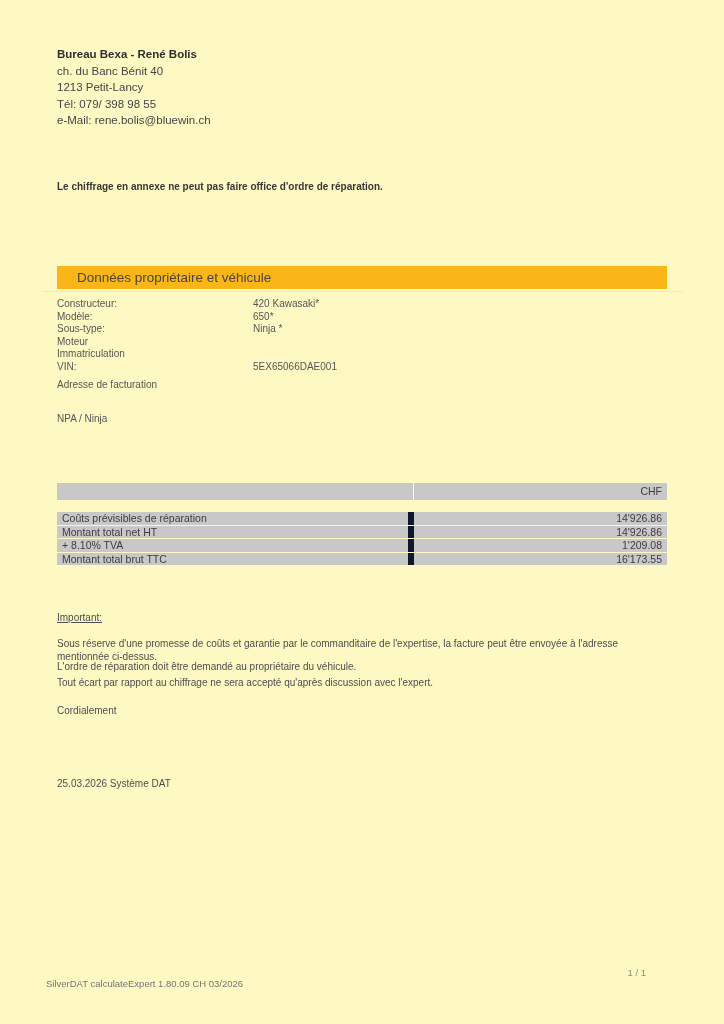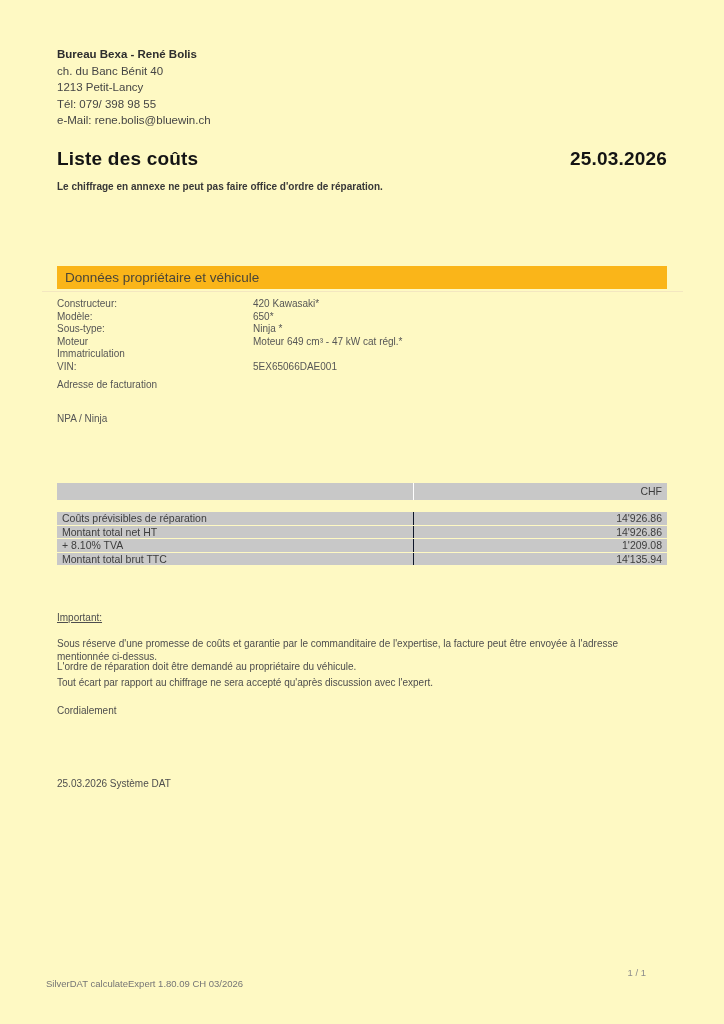--- a/index.html
+++ b/index.html
@@ -22,38 +22,38 @@
 
   
   .title-row { left: 57px; top: 148px; width: 610px; display: flex; justify-content: space-between; align-items: baseline; }
   .doc-title, .doc-date { font-size: 19px; font-weight: bold; color: #141414; letter-spacing: 0.2px; }
 
   
   .disclaimer { left: 57px; top: 181px; font-size: 10px; font-weight: bold; color: #383838; }
 
   
   .banner { left: 57px; top: 266px; width: 610px; height: 23px; background: #FAB519;
-            font-size: 13.5px; line-height: 23px; padding-left: 8px; color: #4b4637; }
+            font-size: 13.5px; line-height: 23px; padding-left: 20px; color: #4b4637; }
   .banner-underline { left: 42px; top: 291px; width: 641px; height: 1px; background: #F3E7C0; }
 
   
   .fields { left: 57px; top: 298px; width: 610px; font-size: 10px; color: #565656; }
   .field-row { display: flex; height: 12.5px; line-height: 12.5px; }
   .field-row .lbl { width: 196px; flex: none; }
   .field-row .val { flex: 1; }
   .billing-label { left: 57px; top: 379px; font-size: 10px; color: #565656; }
   .npa-label { left: 57px; top: 413px; font-size: 10px; color: #565656; }
 
   
   .cost-table { left: 57px; top: 483px; width: 610px; font-size: 10.5px; color: #3d3d3d; }
   .cost-header { display: flex; height: 17px; line-height: 17px; background: #C8C8C8; margin-bottom: 12px; }
   .cost-header .cl { width: 357px; flex: none; border-right: 1px solid #ffffff; }
   .cost-header .cr { flex: 1; text-align: right; padding-right: 5px; }
   .cost-row { display: flex; height: 12.5px; line-height: 12px; background: #C8C8C8; margin-bottom: 1px; }
-  .cost-row .cl { width: 357px; flex: none; border-right: 1px solid #0f172a; padding-left: 5px; }
+  .cost-row .cl { width: 357px; flex: none; border-right: 6px solid #0f172a; padding-left: 5px; }
   .cost-row .cr { flex: 1; text-align: right; padding-right: 5px; }
 
   
   .imp { font-size: 10px; line-height: 12.8px; color: #4e4e4e; width: 612px; }
   .imp-title   { left: 57px; top: 612px; text-decoration: underline; }
   .imp-body1   { left: 57px; top: 625px; margin-top: 36px; }
   .imp-body2   { left: 57px; top: 638px; }
   .imp-body3   { left: 57px; top: 677px; }
   .closing     { left: 57px; top: 705px; }
   .system-line { left: 57px; top: 778px; font-size: 10px; color: #4e4e4e; }
@@ -68,24 +68,20 @@
 <div class="page">
 
   <div class="abs sender">
     <div class="name">Bureau Bexa - René Bolis</div>
     <div>ch. du Banc Bénit 40</div>
     <div>1213 Petit-Lancy</div>
     <div>Tél: 079/ 398 98 55</div>
     <div>e-Mail: rene.bolis@bluewin.ch</div>
   </div>
 
-  <div class="abs title-row">
-    <div class="doc-title">Liste des coûts</div>
-    <div class="doc-date">25.03.2026</div>
-  </div>
 
   <div class="abs disclaimer">Le chiffrage en annexe ne peut pas faire office d'ordre de réparation.</div>
 
   <div class="abs banner">Données propriétaire et véhicule</div>
   <div class="abs banner-underline"></div>
 
   <div class="abs fields">
     <div class="field-row">
       <span class="lbl">Constructeur:</span>
       <span class="val">420 Kawasaki*</span>
@@ -93,21 +89,20 @@
     <div class="field-row">
       <span class="lbl">Modèle:</span>
       <span class="val">650*</span>
     </div>
     <div class="field-row">
       <span class="lbl">Sous-type:</span>
       <span class="val">Ninja *</span>
     </div>
     <div class="field-row">
       <span class="lbl">Moteur</span>
-      <span class="val">Moteur 649 cm³ - 47 kW cat régl.*</span>
     </div>
     <div class="field-row">
       <span class="lbl">Immatriculation</span>
       <span class="val"></span>
     </div>
     <div class="field-row">
       <span class="lbl">VIN:</span>
       <span class="val">5EX65066DAE001</span>
     </div>
   </div>
@@ -127,21 +122,21 @@
     <div class="cost-row">
       <div class="cl">Montant total net HT</div>
       <div class="cr">14'926.86</div>
     </div>
     <div class="cost-row">
       <div class="cl">+ 8.10% TVA</div>
       <div class="cr">1'209.08</div>
     </div>
     <div class="cost-row">
       <div class="cl">Montant total brut TTC</div>
-      <div class="cr">14'135.94</div>
+      <div class="cr">16'173.55</div>
     </div>
   </div>
 
   <div class="abs imp imp-title">Important:</div>
   <div class="abs imp imp-body1">L'ordre de réparation doit être demandé au propriétaire du véhicule.</div>
   <div class="abs imp imp-body2">Sous réserve d'une promesse de coûts et garantie par le commanditaire de l'expertise, la facture peut être envoyée à l'adresse mentionnée ci-dessus.</div>
   <div class="abs imp imp-body3">Tout écart par rapport au chiffrage ne sera accepté qu'après discussion avec l'expert.</div>
   <div class="abs imp closing">Cordialement</div>
   <div class="abs system-line">25.03.2026 Système DAT</div>
 

